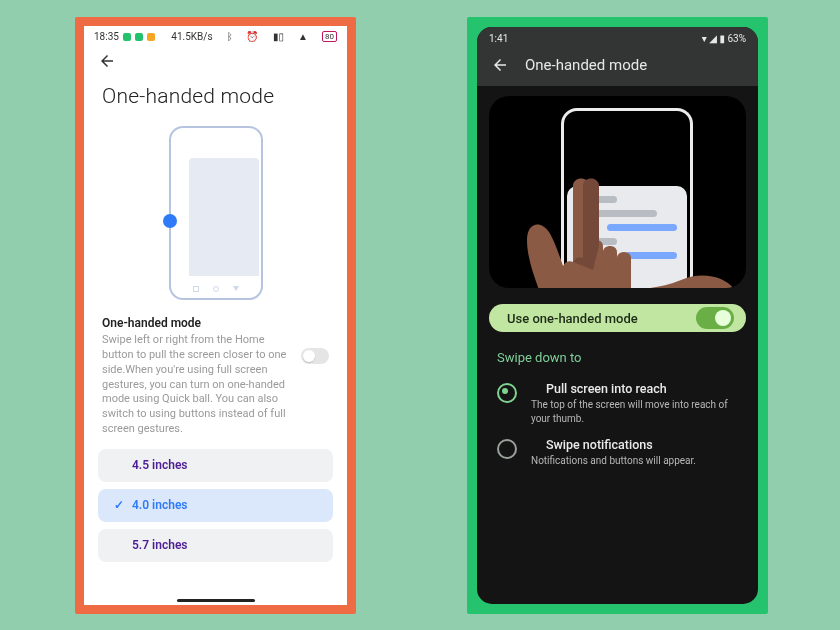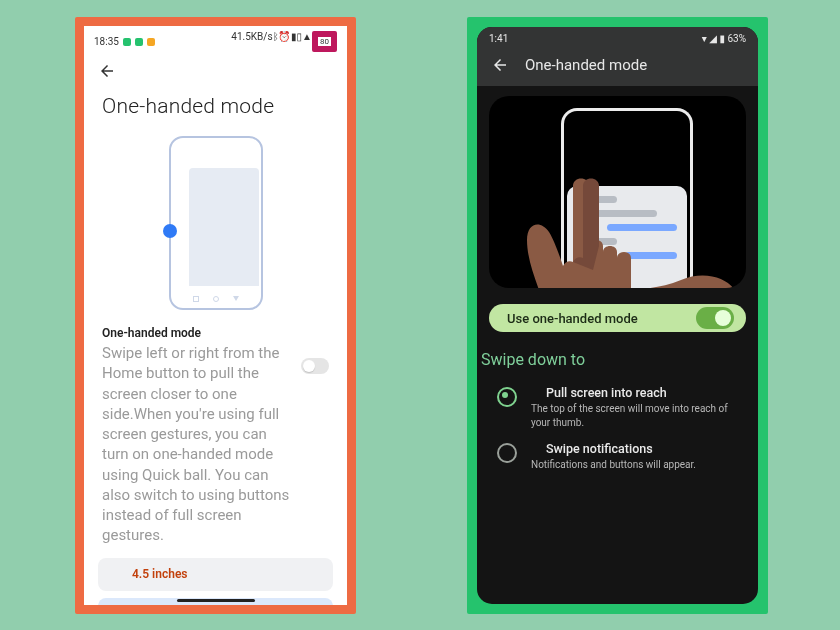--- a/index.html
+++ b/index.html
@@ -4,21 +4,21 @@
 <style>
   html,body{margin:0;padding:0;width:840px;height:630px;background:#91cead;font-family:-apple-system,Roboto,Arial,sans-serif;overflow:hidden;}
   .stage{position:relative;width:840px;height:630px;}
 
   
   .frame-left{position:absolute;left:75px;top:17px;width:281px;height:597px;background:#ee6b43;border-radius:2px;}
   .phone-left{position:absolute;left:9px;top:9px;right:9px;bottom:9px;background:#ffffff;overflow:hidden;}
 
   .pl-status{display:flex;align-items:center;justify-content:space-between;font-size:10px;padding:5px 10px 2px 10px;color:#333;}
   .pl-status .l{display:flex;align-items:center;gap:4px;}
-  .pl-status .r{display:flex;align-items:flex-start;gap:0;}
+  .pl-status .r{display:flex;align-items:flex-end;gap:14px;}
   .pl-status .dot{width:8px;height:8px;border-radius:2px;}
   .pl-status .g{background:#25c26e;}
   .pl-status .o{background:#f5a623;}
 
   .pl-back{padding:8px 14px 0 14px;}
   .pl-back svg{width:18px;height:18px;}
 
   .pl-title{font-size:21px;font-weight:300;color:#222;padding:10px 18px 14px 18px;letter-spacing:.2px;}
 
   .pl-ill{display:flex;justify-content:center;margin-top:4px;}
@@ -27,26 +27,26 @@
   .pl-blue{position:absolute;left:-8px;top:86px;width:14px;height:14px;background:#2f7af6;border-radius:50%;}
   .pl-nav{position:absolute;bottom:6px;left:0;right:0;display:flex;justify-content:center;gap:14px;}
   .pl-nav i{width:4px;height:4px;border:1px solid #cfd8e8;border-radius:0;}
   .pl-nav i.sq{}
   .pl-nav i.ci{border-radius:50%;}
   .pl-nav i.tr{border:none;width:0;height:0;border-left:3px solid transparent;border-right:3px solid transparent;border-top:5px solid #cfd8e8;}
 
   .pl-block{padding:16px 18px 2px 18px;display:flex;gap:8px;}
   .pl-block .txt{flex:1;}
   .pl-block .txt .h{font-size:12px;font-weight:600;color:#222;margin-bottom:3px;}
-  .pl-block .txt .d{font-size:15px;line-height:1.35;color:#9a9a9a;}
+  .pl-block .txt .d{font-size:11px;line-height:1.35;color:#9a9a9a;}
   .pl-sw{width:28px;height:16px;background:#e5e5e5;border-radius:10px;position:relative;margin-top:32px;flex:0 0 auto;}
   .pl-sw::after{content:'';position:absolute;left:2px;top:2px;width:12px;height:12px;background:#fff;border-radius:50%;box-shadow:0 1px 1px rgba(0,0,0,.15);}
 
   .pl-opts{padding:10px 14px 0 14px;display:flex;flex-direction:column;gap:7px;}
-  .pl-opt{height:33px;border-radius:8px;background:#f0f1f3;display:flex;align-items:center;padding:0 14px;font-size:12px;color:#c2410c;font-weight:600;}
+  .pl-opt{height:33px;border-radius:8px;background:#f0f1f3;display:flex;align-items:center;padding:0 14px;font-size:12px;color:#4c1d95;font-weight:600;}
   .pl-opt.sel{background:#dbe8fb;color:#2f7af6;}
   .pl-opt .chk{width:14px;text-align:center;margin-right:6px;color:#2f7af6;font-weight:700;}
   .pl-bar{position:absolute;bottom:3px;left:50%;transform:translateX(-50%);width:78px;height:3px;background:#222;border-radius:2px;}
 
   
   .frame-right{position:absolute;left:467px;top:17px;width:301px;height:597px;background:#25c36d;border-radius:2px;}
   .phone-right{position:absolute;left:10px;top:10px;right:10px;bottom:10px;background:#141414;overflow:hidden;color:#e7e7e7;border-radius:15px;}
 
   .pr-status{display:flex;justify-content:space-between;align-items:center;font-size:10px;padding:6px 12px 2px 12px;background:#333434;}
   .pr-head{display:flex;align-items:center;gap:16px;padding:10px 14px 12px 14px;background:#333434;}
@@ -63,21 +63,21 @@
   .pr-line.b{background:#7aa8ff;width:70px;margin-left:auto;}
   .pr-line.b2{background:#7aa8ff;width:52px;margin-left:auto;}
 
   .pr-toggle{margin:16px 12px 0 12px;height:28px;background:#c1e6a2;border-radius:22px;display:flex;align-items:center;justify-content:space-between;padding:0 12px 0 18px;}
   .pr-toggle .lbl{color:#1c2b16;font-size:13px;font-weight:500;}
   .pr-sw2{width:38px;height:22px;background:#6aaf46;border-radius:12px;position:relative;}
   .pr-sw2::after{content:'';position:absolute;right:3px;top:3px;width:16px;height:16px;background:#e7ffda;border-radius:50%;}
 
   .pr-help{font-size:10.5px;line-height:1.45;color:#c9c9c9;padding:14px 20px 0 20px;}
 
-  .pr-sec{font-size:16px;color:#7fcf9a;padding:18px 20px 6px 4px;}
+  .pr-sec{font-size:13px;color:#7fcf9a;padding:18px 20px 6px 20px;}
 
   .pr-radio{display:flex;gap:14px;padding:10px 20px 2px 20px;}
   .pr-rb{width:16px;height:16px;border:2px solid #9aa09a;border-radius:50%;flex:0 0 auto;margin-top:2px;position:relative;}
   .pr-rb.on{border-color:#7fd28f;}
   .pr-rb.on::after{content:'';position:absolute;left:3px;top:3px;width:6px;height:6px;background:#7fd28f;border-radius:50%;}
   .pr-rt .h{font-size:12.5px;font-weight:500;margin-bottom:2px;color:#eaeaea;padding-left:15px;}
   .pr-rt .d{font-size:10px;color:#b7b7b7;line-height:1.35;}
 </style>
 </head>
 <body>
@@ -92,21 +92,21 @@
         <span class="dot g"></span>
         <span class="dot g"></span>
         <span class="dot o"></span>
       </div>
       <div class="r">
         <span>41.5KB/s</span>
         <span>ᛒ</span>
         <span>⏰</span>
         <span>▮▯</span>
         <span>▲</span>
-        <span style="border:6px solid #be185d;border-radius:2px;padding:0 2px;font-size:8px;">80</span>
+        <span style="border:1px solid #be185d;border-radius:2px;padding:0 2px;font-size:8px;">80</span>
       </div>
     </div>
 
     <div class="pl-back">
       <svg viewBox="0 0 24 24">
             <path d="M20 11H7.8l5.6-5.6L12 4l-8 8 8 8 1.4-1.4L7.8 13H20z" fill="#333"></path>
           </svg>
     </div>
 
     <div class="pl-title">One-handed mode</div>

